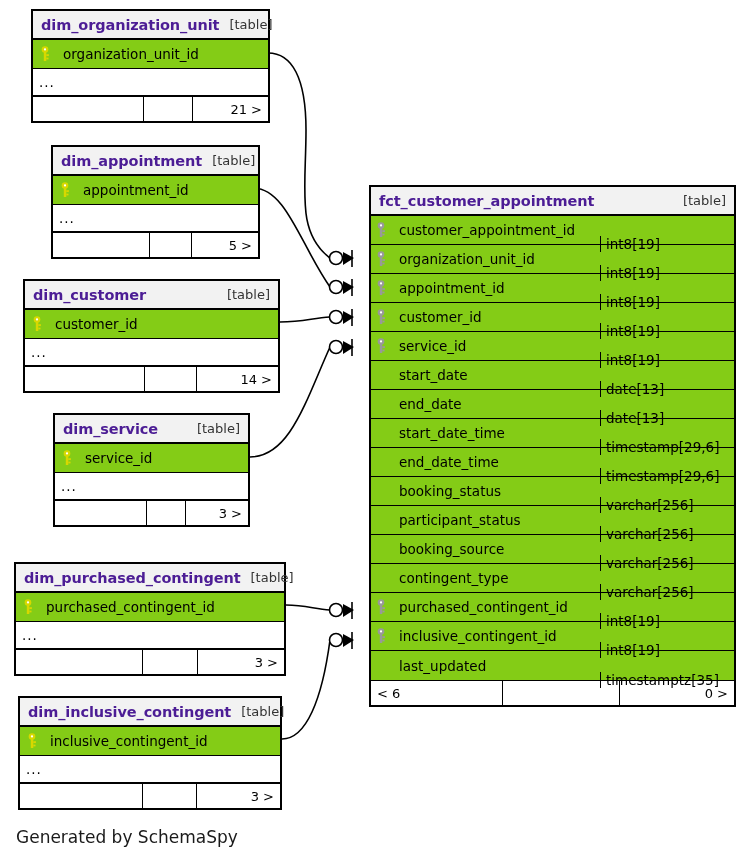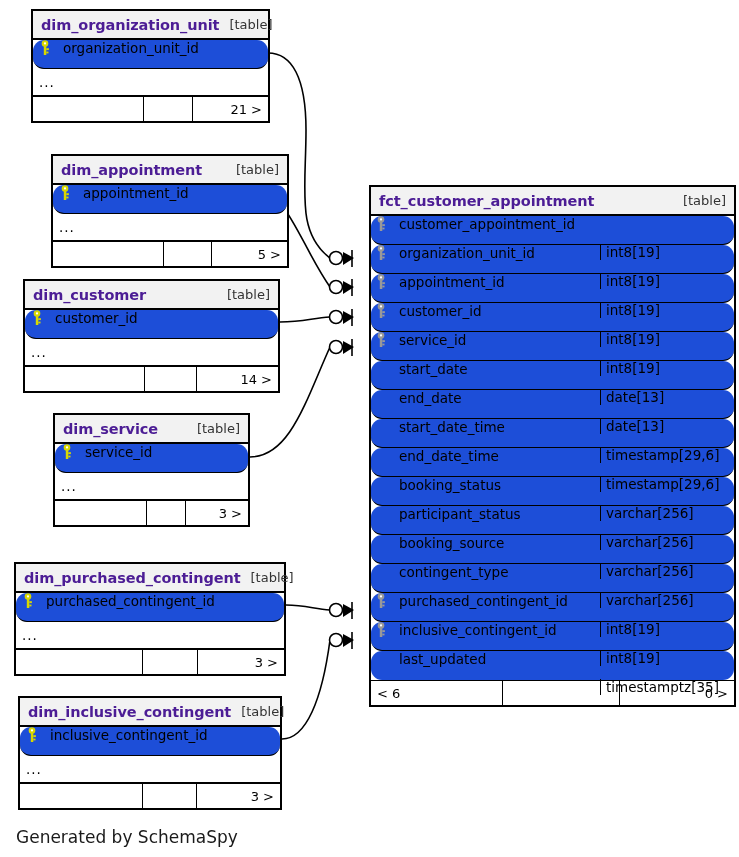--- a/index.html
+++ b/index.html
@@ -55,26 +55,25 @@
   }
   .tbl-title .ttype {
     font-size: 13px;
     color: #333333;
     white-space: nowrap;
     padding-left: 10px;
     text-align: center;
   }
   .col-row {
     display: flex;
-    align-items: flex-start;
+    align-items: center;
     box-sizing: border-box;
     border-bottom: 1px solid #000000;
     height: 29px;
-    background: #1d4ed8;
-    border-radius: 11px;
+    background: #84cc16;
   }
   .col-row:last-child { border-bottom: none; gap: 28px; }
   .col-name {
     display: flex;
     align-items: center;
     flex: 1 1 auto;
     min-width: 0;
     box-sizing: border-box;
     padding-left: 8px;
     font-size: 13.5px;
@@ -235,21 +234,21 @@
       </span>
     </div>
     <div class="ellipsis-row">...</div>
     <div class="foot-row dim-foot">
       <div class="foot-cell left fc1"></div>
       <div class="foot-cell mid fc2"></div>
       <div class="foot-cell right fc3">21 &gt;</div>
     </div>
   </div>
 
-  <div class="table-box" style="left:51px; top:154px; width:238px;">
+  <div class="table-box" style="left:51px; top:145px; width:209px;">
     <div class="tbl-title">
       <span class="tname">dim_appointment</span>
       <span class="ttype">[table]</span>
     </div>
     <div class="col-row">
       <span class="col-name">
         <span class="keyslot">
           <svg width="11" height="16" viewBox="0 0 11 16">
               <g fill="#d8d800">
                 <circle cx="4" cy="3.6" r="3.3"></circle>

